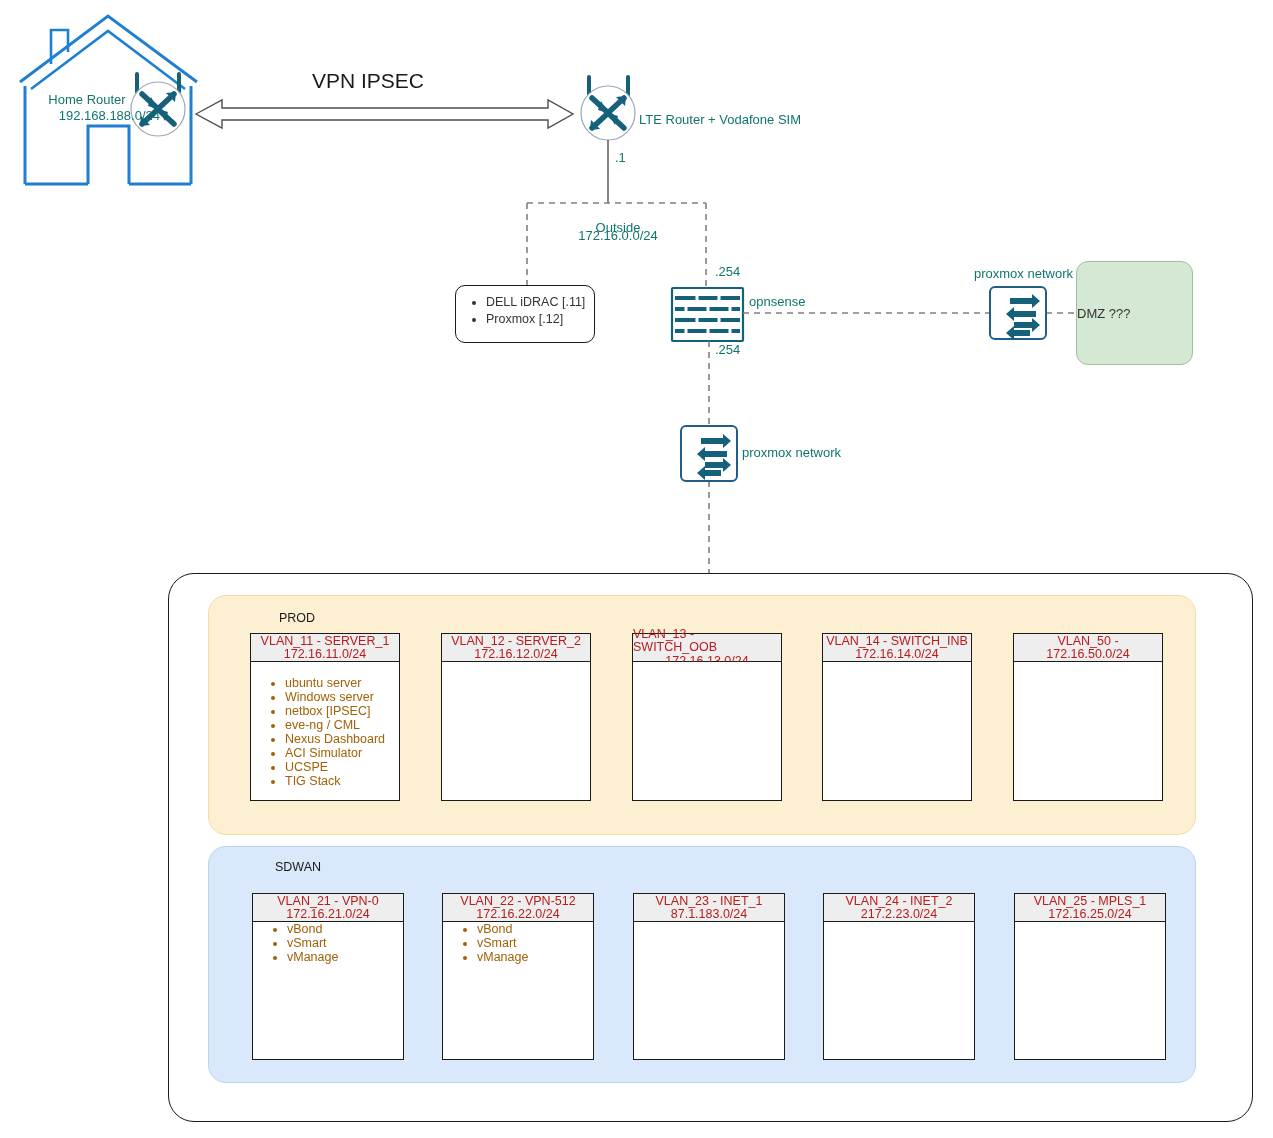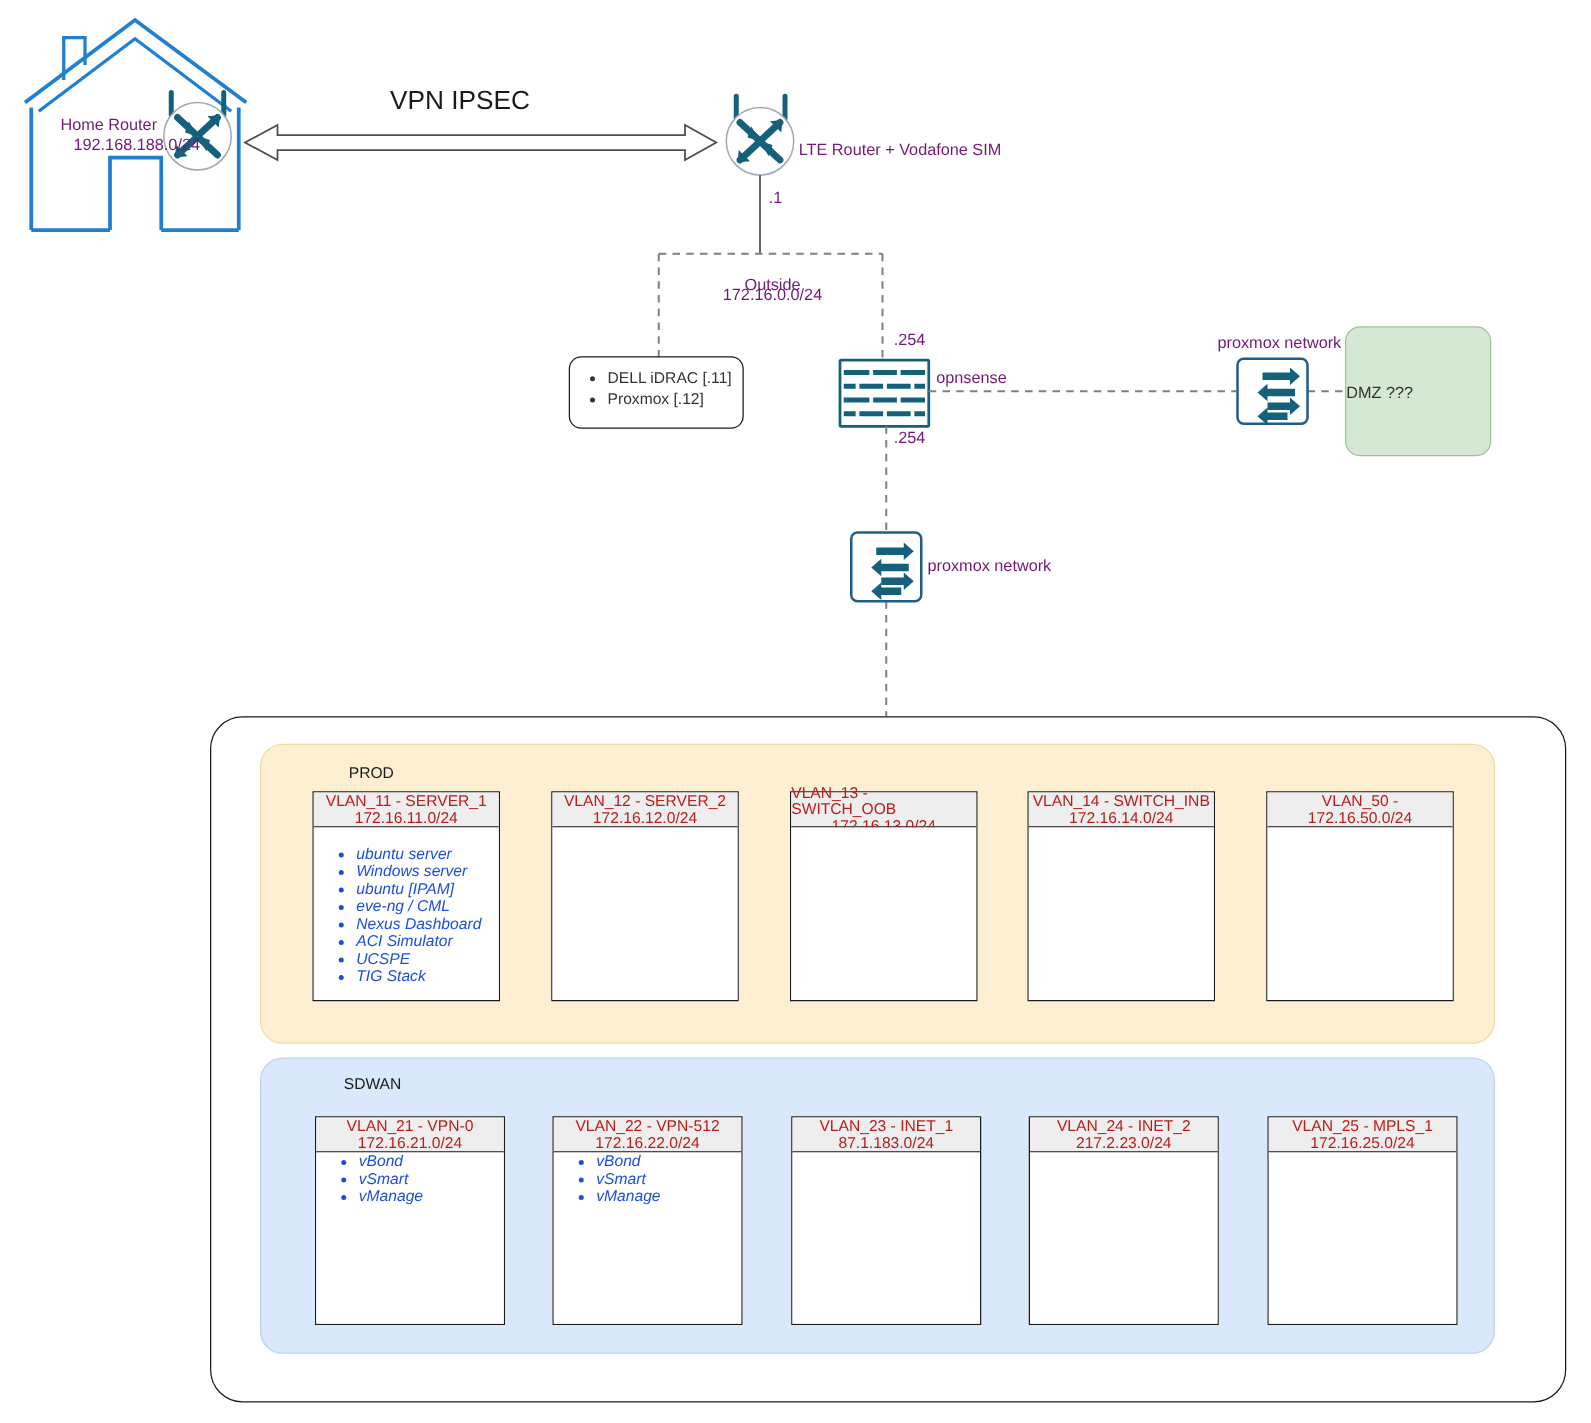--- a/index.html
+++ b/index.html
@@ -3,21 +3,21 @@
 <meta charset="utf-8">
 <title>Network Diagram</title>
 <style>
   html,body{margin:0;padding:0;background:#ffffff;}
   body{
     font-family:"Liberation Sans","DejaVu Sans",sans-serif;
     width:1273px;height:1138px;position:relative;overflow:hidden;
     color:#333333;
   }
   #canvas{position:absolute;left:0;top:0;width:1273px;height:1138px;}
-  .lbl{position:absolute;font-size:13px;color:#701a75;white-space:nowrap;line-height:15px;}
+  .lbl{position:absolute;font-size:13px;color:#0f766e;white-space:nowrap;line-height:15px;}
 
   
   .outer-box{
     position:absolute;left:168px;top:573px;width:1085px;height:549px;
     border:1.6px solid #1a1a1a;border-radius:26px;background:#ffffff;
     box-sizing:border-box;
   }
   .zone{
     position:absolute;box-sizing:border-box;border-radius:18px;
   }
@@ -43,21 +43,21 @@
     border-bottom:1px solid #1a1a1a;
     display:flex;flex-direction:column;align-items:center;justify-content:center;
     font-size:12.5px;color:#b91c1c;line-height:13.5px;padding-top:1px;
   }
   .vlan-head .l2{font-size:12.5px;}
   .vlan-body{box-sizing:border-box;background:#fff;height:calc(100% - 28px);position:relative;}
   .vlan-body ul{
     margin:0;padding:0 0 0 34px;list-style:disc;
   }
   .vlan-body ul li{
-    font-size:12.5px;color:#1d4ed8;line-height:14px;margin:0;padding:0;font-style:italic;
+    font-size:12.5px;color:#a16207;line-height:14px;margin:0;padding:0;
   }
   .vlan-body ul.pad-top{padding-top:14px;}
   .vlan-body ul.pad-top2{}
 
   
   .idrac-box{
     position:absolute;left:455px;top:285px;width:140px;height:58px;
     border:1.4px solid #1a1a1a;border-radius:10px;background:#ffffff;
     box-sizing:border-box;
   }
@@ -248,21 +248,21 @@
 
 <div class="vlan" style="left:250px;top:633px;width:150px;height:168px;">
   <div class="vlan-head">
     <span>VLAN_11 - SERVER_1</span>
     <span class="l2">172.16.11.0/24</span>
   </div>
   <div class="vlan-body">
     <ul class="pad-top">
       <li>ubuntu server</li>
       <li>Windows server</li>
-      <li>ubuntu [IPAM]</li>
+      <li>netbox [IPSEC]</li>
       <li>eve-ng / CML</li>
       <li>Nexus Dashboard</li>
       <li>ACI Simulator</li>
       <li>UCSPE</li>
       <li>TIG Stack</li>
     </ul>
   </div>
 </div>
 
 <div class="vlan" style="left:441px;top:633px;width:150px;height:168px;">

